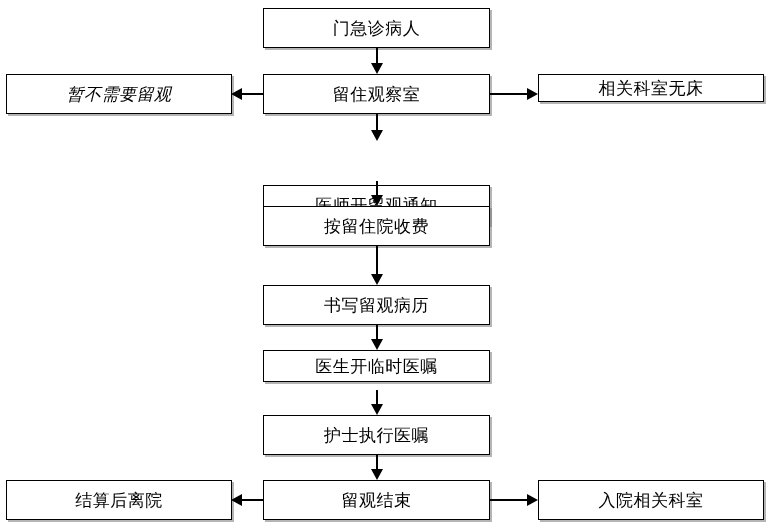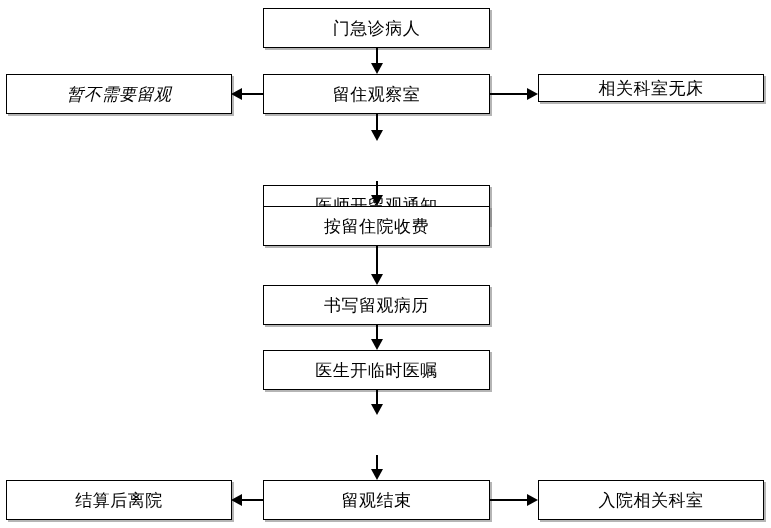--- a/index.html
+++ b/index.html
@@ -99,24 +99,27 @@
   </div>
 
   <div class="node" style="left:263px; top:206px; width:227px; height:40px;">
     <span class="label">按留住院收费</span>
   </div>
 
   <div class="node" style="left:263px; top:285px; width:227px; height:40px;">
     <span class="label">书写留观病历</span>
   </div>
 
-  <div class="node" style="left:263px; top:350px; width:227px; height:40px;">
+  <div class="node" style="left:263px; top:350px; width:227px; height:32px;">
     <span class="label">医生开临时医嘱</span>
   </div>
 
+  <div class="node" style="left:263px; top:415px; width:227px; height:40px;">
+    <span class="label">护士执行医嘱</span>
+  </div>
 
   <div class="node" style="left:263px; top:480px; width:227px; height:40px;">
     <span class="label">留观结束</span>
   </div>
 
   <div class="node" style="left:6px; top:74px; width:226px; height:40px;font-style:italic;">
     <span class="label">暂不需要留观</span>
   </div>
 
   <div class="node" style="left:538px; top:74px; width:226px; height:28px;">

